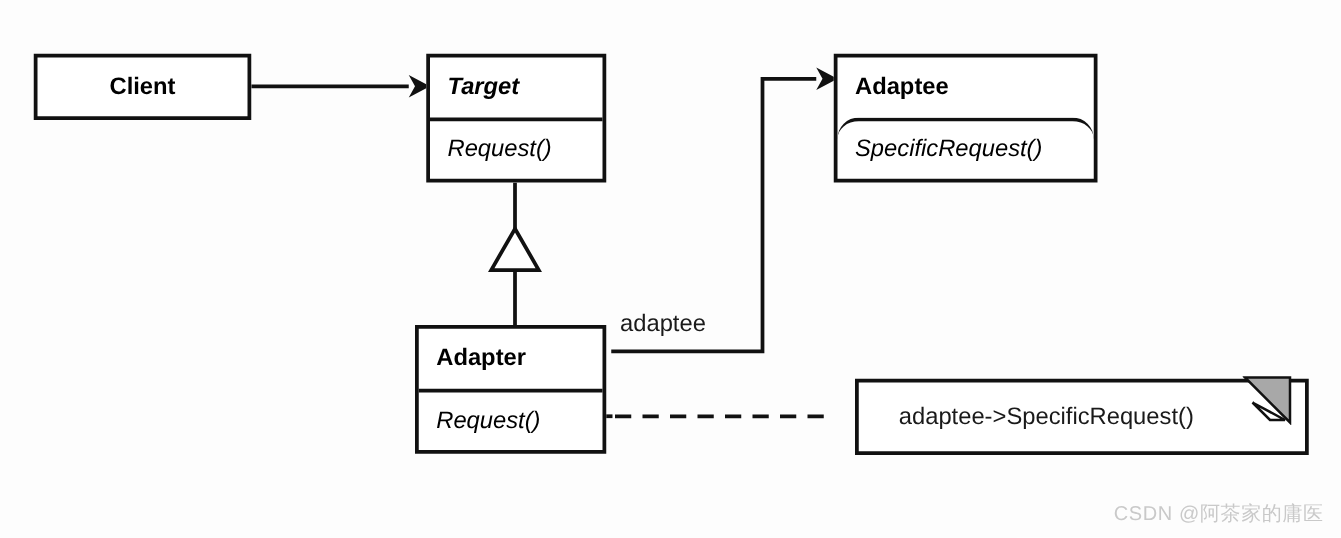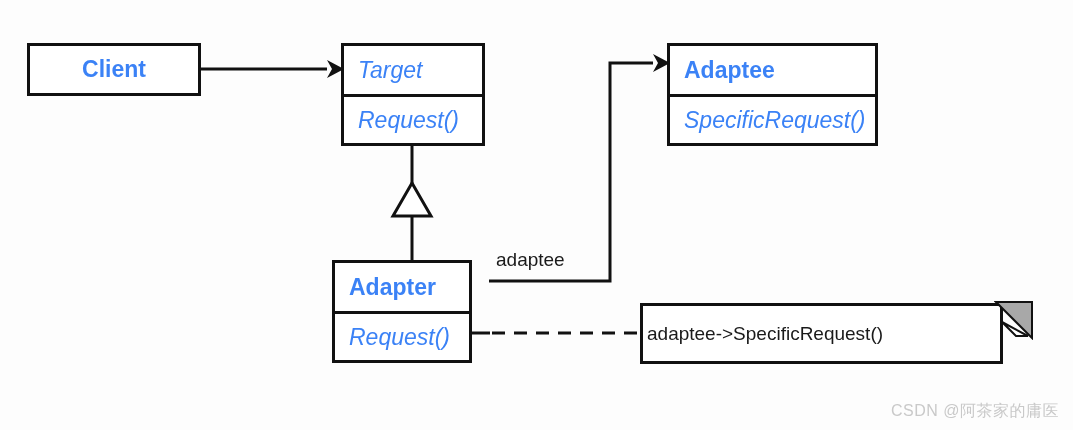--- a/index.html
+++ b/index.html
@@ -31,63 +31,63 @@
     background: #ffffff;
     border: 3px solid #111111;
     display: flex;
     flex-direction: column;
   }
   .uml-compartment {
     box-sizing: border-box;
     display: flex;
     align-items: center;
     padding-left: 14px;
-    color: #3b82f6;
-    font-size: 23px;
+    color: #000000;
+    font-size: 19px;
     white-space: nowrap;
   }
   .uml-compartment.centered {
     justify-content: center;
     padding-left: 0;
   }
   .uml-compartment.divider-top {
     border-top: 3px solid #111111;
     font-style: italic;
   }
   .name-bold { font-weight: bold; }
-  .name-italic { font-style: italic; font-weight: normal; }
+  .name-italic { font-style: italic; font-weight: bold; }
   .member-italic { font-style: italic; }
 
   
   #client-class  { left: 27px;  top: 43px;  width: 174px; height: 53px; }
   #client-class .uml-compartment { height: 100%; }
 
   #target-class  { left: 341px; top: 43px;  width: 144px; height: 103px; }
   #target-class .c1 { height: 50px; }
   #target-class .c2 { height: 50px; }
 
   #adaptee-class { left: 667px; top: 43px;  width: 211px; height: 103px; }
   #adaptee-class .c1 { height: 50px; }
-  #adaptee-class .c2 { height: 50px; }
+  #adaptee-class .c2 { height: 50px; border-radius: 17px; }
 
-  #adapter-class { left: 332px; top: 260px; width: 140px; height: 103px; }
+  #adapter-class { left: 332px; top: 260px; width: 153px; height: 103px; }
   #adapter-class .c1 { height: 50px; }
   #adapter-class .c2 { height: 50px; }
 
   
   #note-box {
     position: absolute;
-    left: 640px; top: 303px;
+    left: 684px; top: 303px;
     width: 363px; height: 61px;
     box-sizing: border-box;
     border: 3px solid #111111;
     background: #ffffff;
     display: flex;
     align-items: center;
-    padding-left: 4px;
+    padding-left: 32px;
     font-size: 19px;
     color: #1a1a1a;
     white-space: nowrap;
   }
   #note-fold {
     position: absolute;
     left: 994px; top: 300px;
     width: 40px; height: 40px;
     pointer-events: none;
   }

